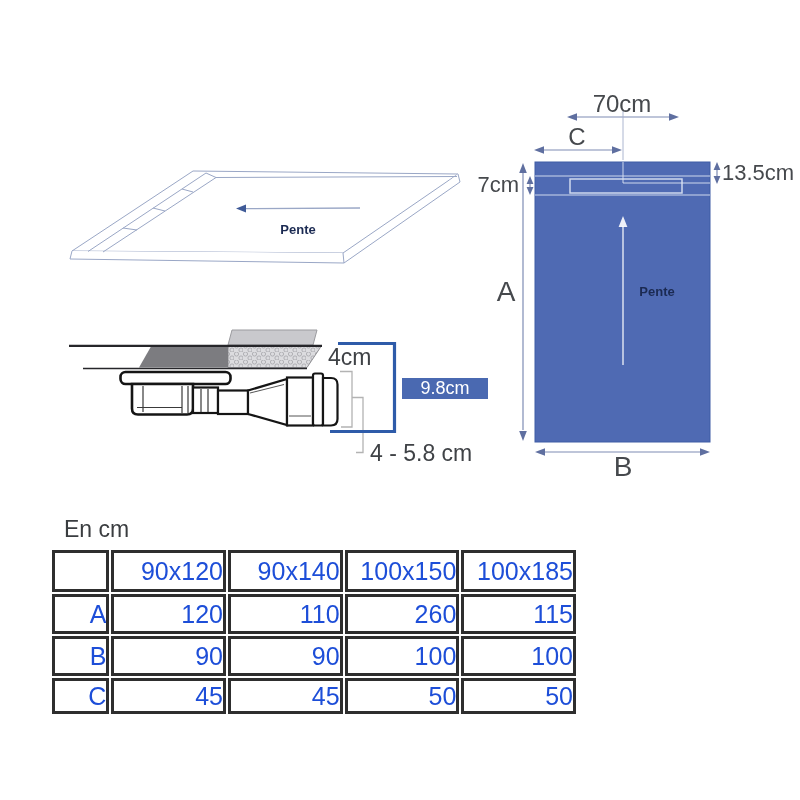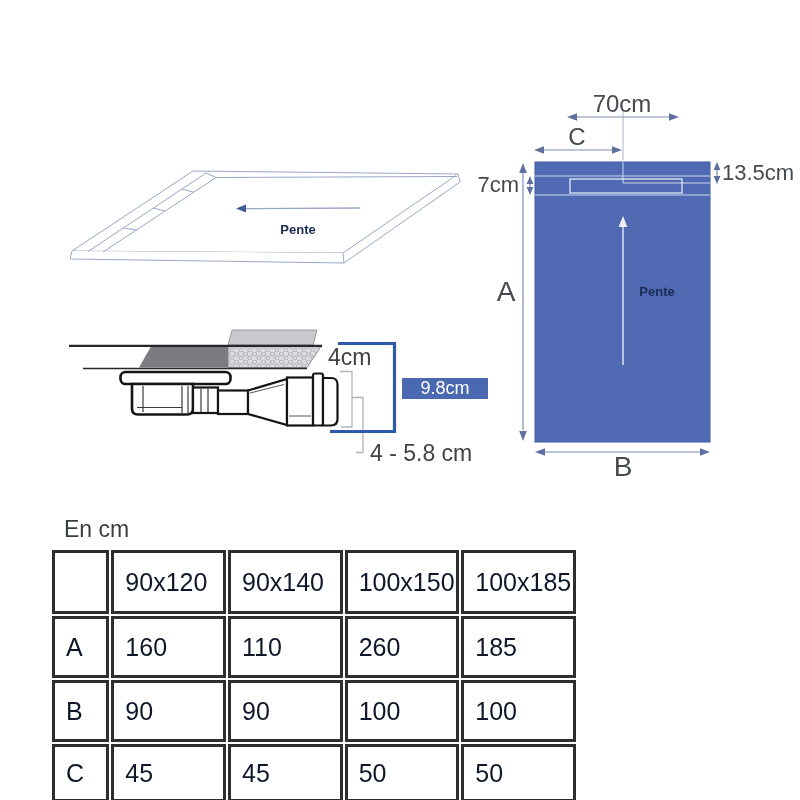--- a/index.html
+++ b/index.html
@@ -20,22 +20,22 @@
     position:absolute;left:64px;top:516px;
     font-size:23px;color:#3a3d40;
   }
   .tbl-wrap{position:absolute;left:50px;top:548px;}
   table{
     border-collapse:separate;border-spacing:2.5px;
     table-layout:fixed;width:528px;background:#fff;
   }
   td{
     border:3.5px solid #2e2e2e;
-    text-align:left;vertical-align:middle;
-    font-size:25px;color:#0f172a;padding:11px;
+    text-align:right;vertical-align:middle;
+    font-size:25px;color:#1d4ed8;padding:0;
     overflow:hidden;white-space:nowrap;
   }
   tr.rh td{height:36px;}
   tr.ra td{height:34px;}
   tr.rb td{height:34px;}
   tr.rc td{height:30px;}
 </style>
 </head>
 <body>
 
@@ -172,24 +172,24 @@
       <tbody>
           <tr class="rh">
         <td></td>
         <td>90x120</td>
         <td>90x140</td>
         <td>100x150</td>
         <td>100x185</td>
       </tr>
       <tr class="ra">
         <td>A</td>
-        <td>160</td>
+        <td>120</td>
         <td>110</td>
         <td>260</td>
-        <td>185</td>
+        <td>115</td>
       </tr>
       <tr class="rb">
         <td>B</td>
         <td>90</td>
         <td>90</td>
         <td>100</td>
         <td>100</td>
       </tr>
       <tr class="rc">
         <td>C</td>

